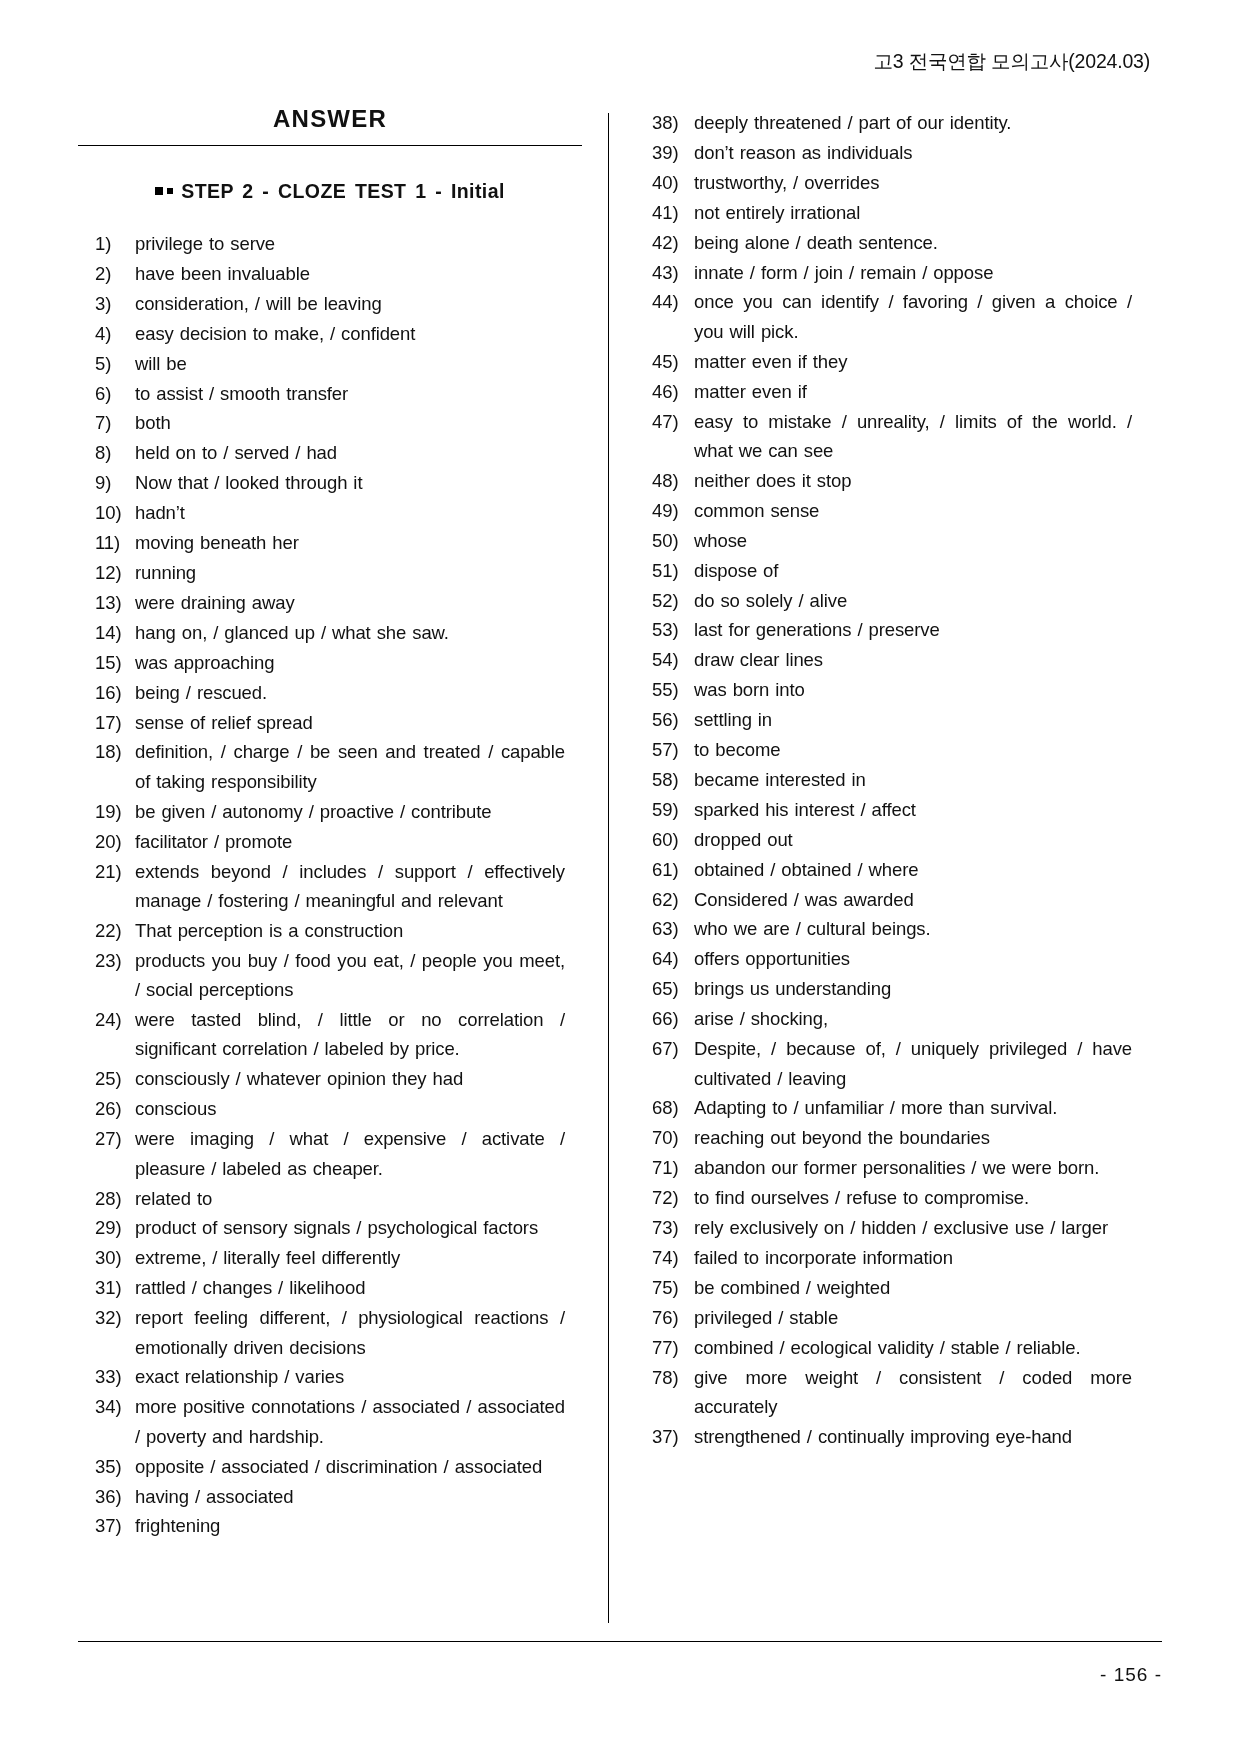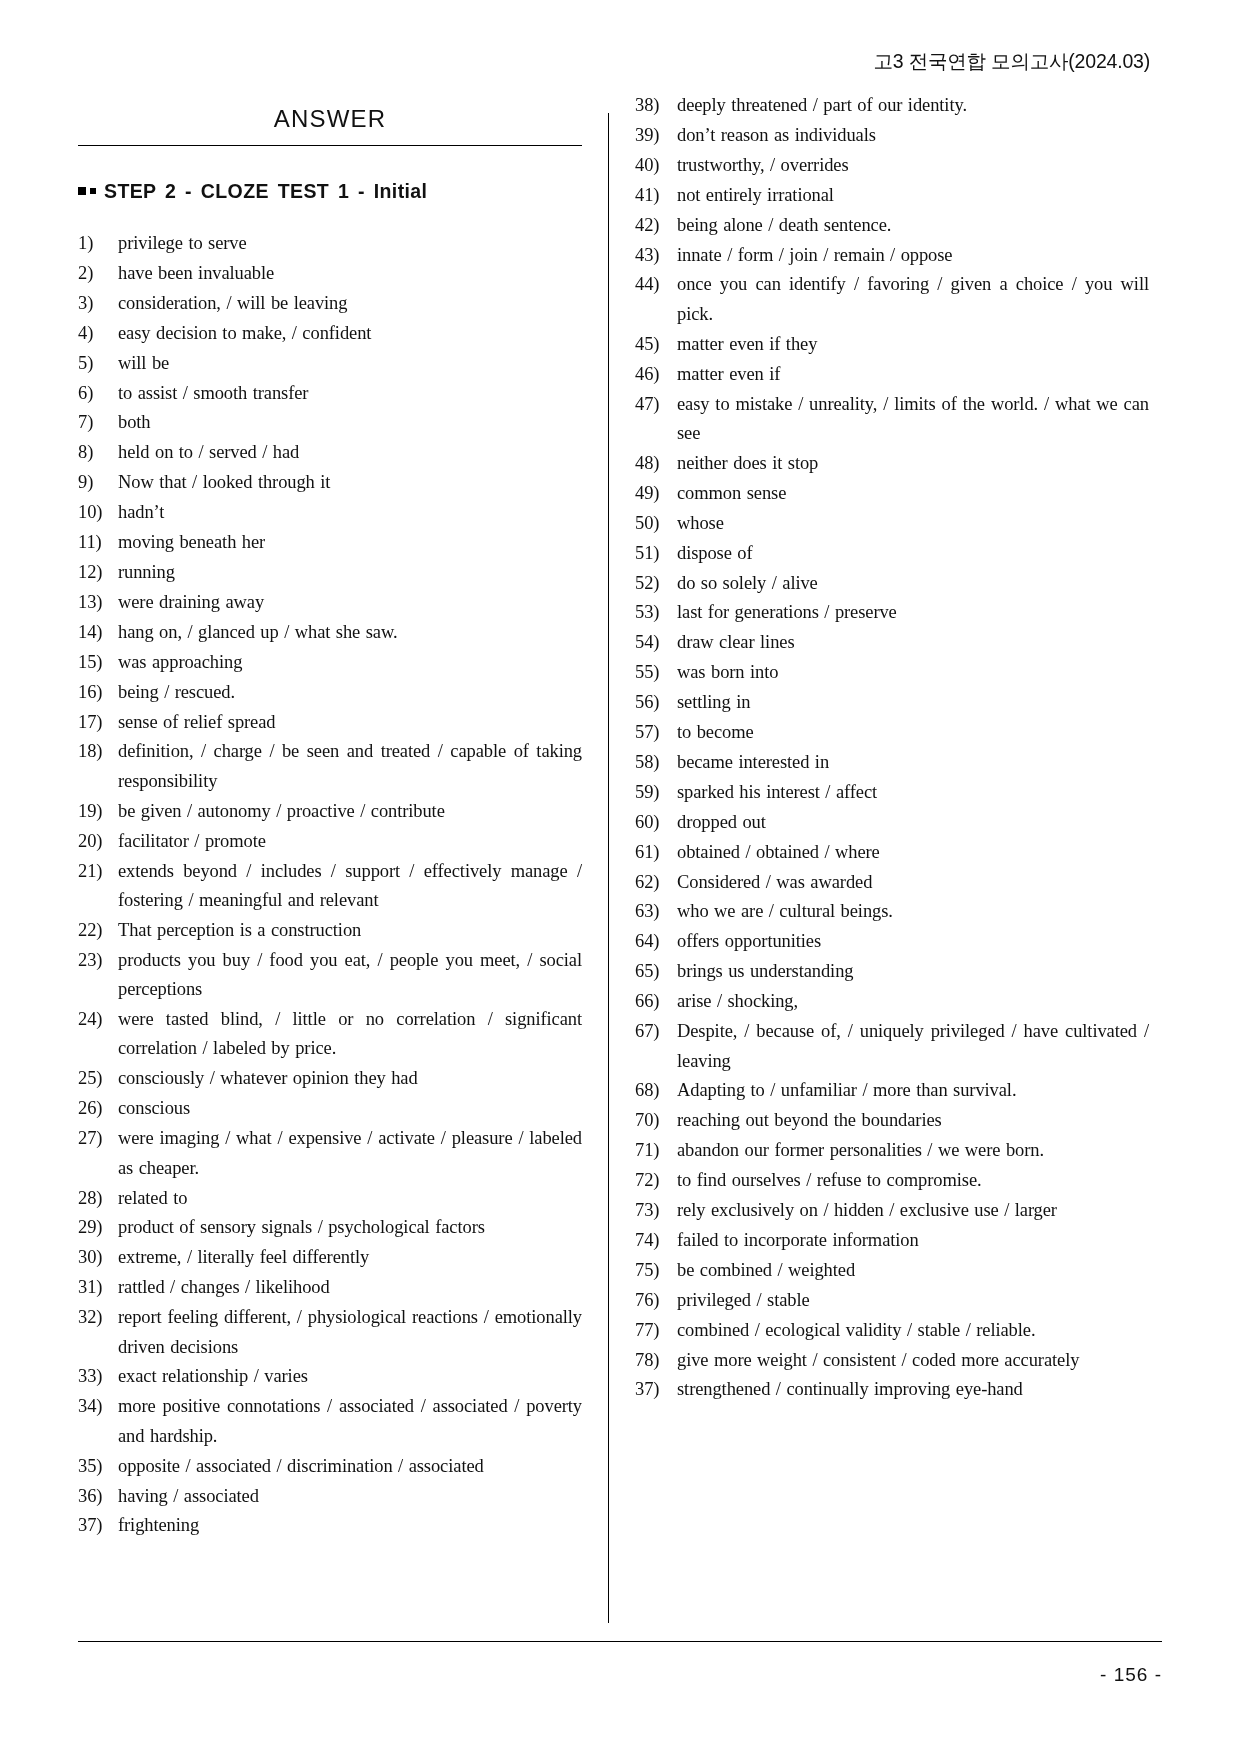--- a/index.html
+++ b/index.html
@@ -51,30 +51,31 @@
     align-self: stretch;
     margin: 22px 0 8px 0;
   }
   .col-right {
     width: 540px;
     padding-left: 26px;
   }
   .answer-title {
     text-align: center;
     font-size: 24px;
-    font-weight: normal;
+    font-weight: bold;
     letter-spacing: 1.2px;
     margin: 14px 0 12px 0;
   }
   .rule {
     border: 0;
     border-top: 1.4px solid #000;
     margin: 0 0 34px 0;
   }
   .section-title {
+    text-align: center;
     font-size: 19.5px;
     font-weight: bold;
     letter-spacing: 0.4px;
     margin: 0 0 26px 0;
     word-spacing: 3px;
   }
   .sq {
     display: inline-block;
     width: 8px;
     height: 8px;
@@ -84,23 +85,22 @@
     position: relative;
     top: -2px;
   }
   .sq.small {
     width: 6px;
     height: 6px;
     margin-right: 8px;
   }
   ol.answers {
     list-style: none;
-    margin: 0;
+    margin: 17px;
     padding: 0;
-    font-family: Liberation Serif, serif;
   }
   ol.answers li {
     position: relative;
     padding-left: 40px;
     font-size: 18.5px;
     line-height: 29.4px;
     text-align: justify;
     text-justify: inter-word;
     letter-spacing: -0.1px;
     margin-bottom: 0.5px;

